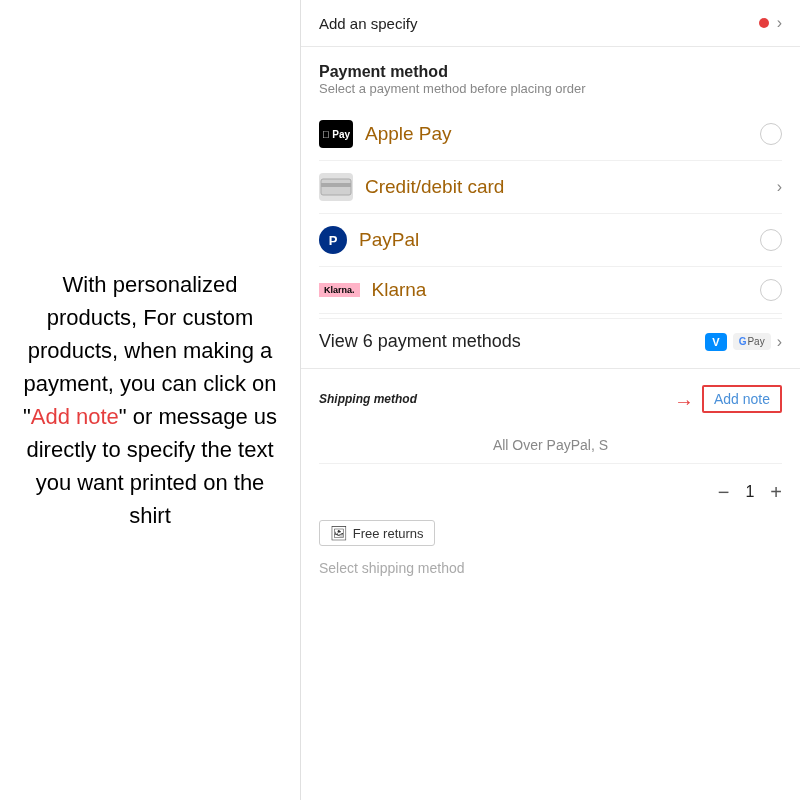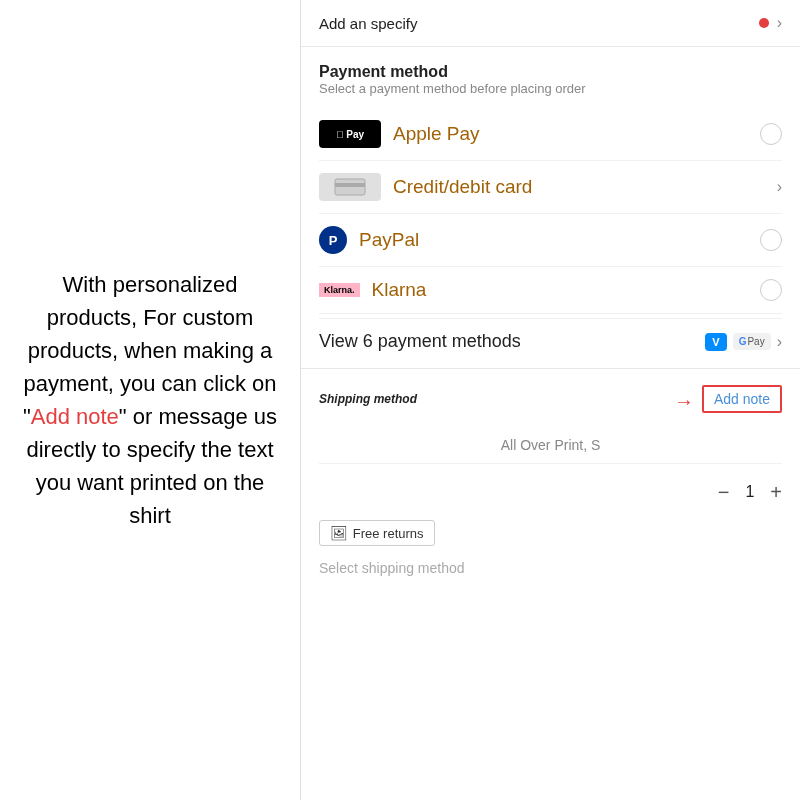--- a/index.html
+++ b/index.html
@@ -95,21 +95,21 @@
     }
     .payment-method-item:last-child {
       border-bottom: none;
     }
     .payment-left {
       display: flex;
       align-items: center;
       gap: 12px;
     }
     .payment-icon {
-      width: 62px;
+      width: 34px;
       height: 28px;
       border-radius: 4px;
       display: flex;
       align-items: center;
       justify-content: center;
       font-size: 11px;
       font-weight: bold;
     }
     .apple-pay-icon {
       background: #000;
@@ -358,21 +358,21 @@
   <div class="shipping-section">
     <div class="shipping-header">
       <span class="shipping-title">Shipping method</span>
       <div class="add-note-wrapper">
         <span class="arrow-right">→</span>
         <button class="add-note-btn">Add note</button>
       </div>
     </div>
 
     
-    <div class="product-row">All Over Print, S</div>
+    <div class="product-row">All Over PayPal, S</div>
 
     
     <div class="quantity-row">
       <button class="qty-btn">−</button>
       <span class="qty-value">1</span>
       <button class="qty-btn">+</button>
     </div>
 
     
     <div class="free-returns-badge">

